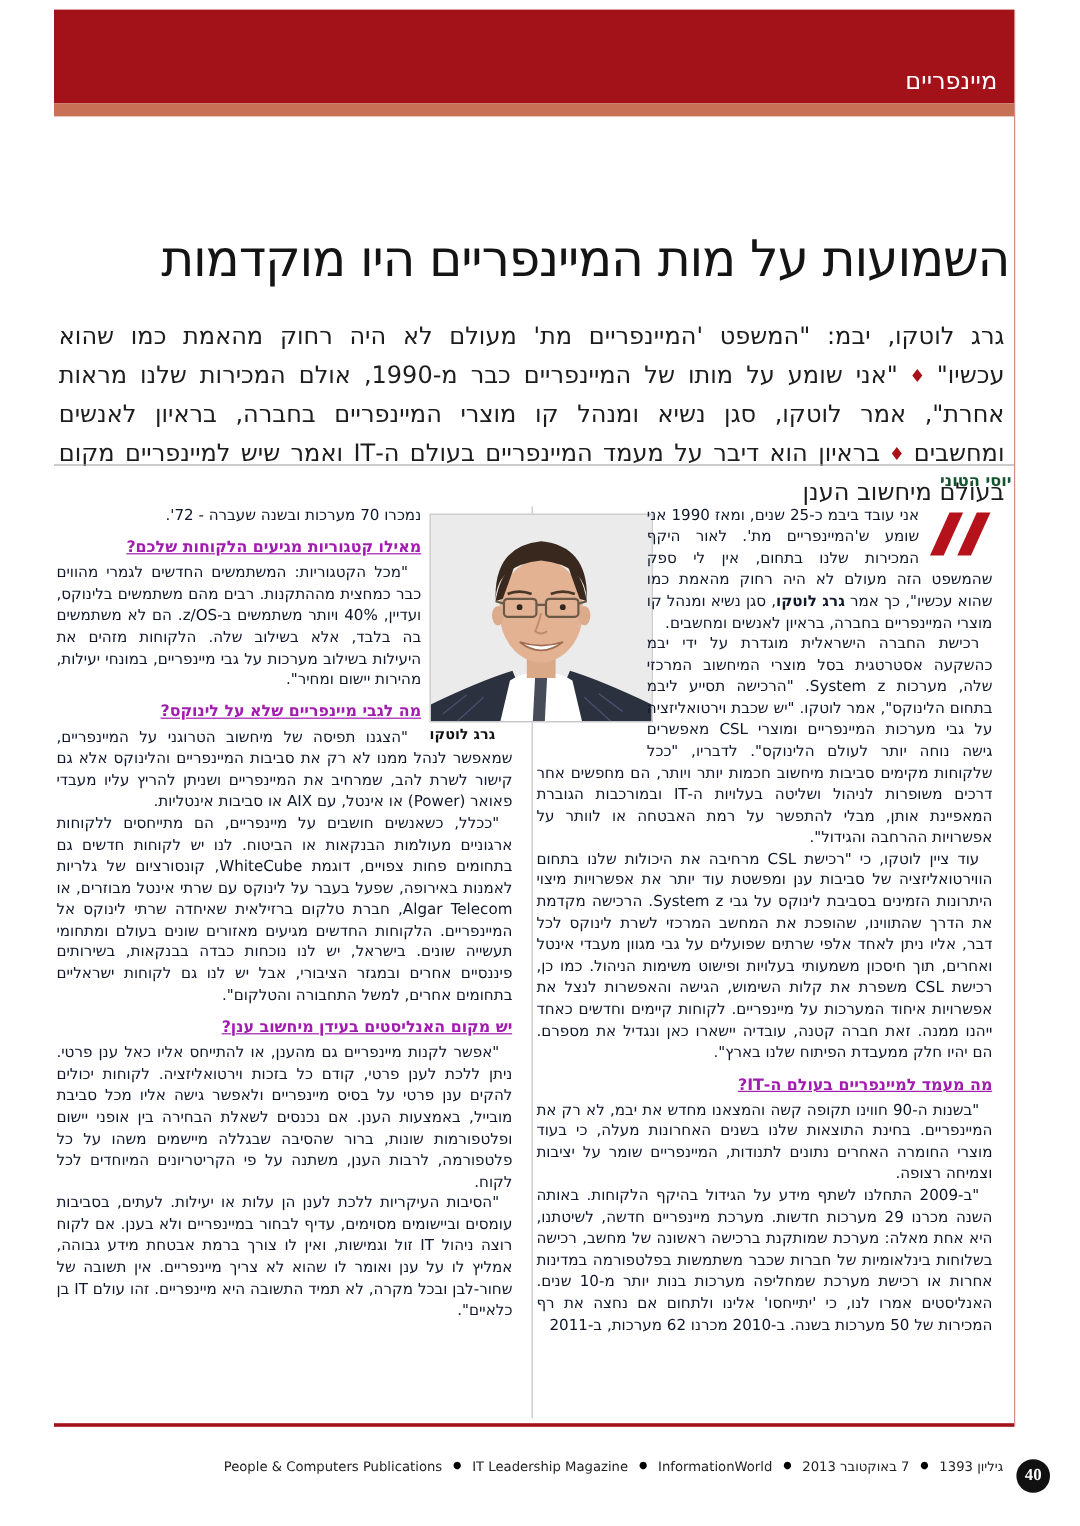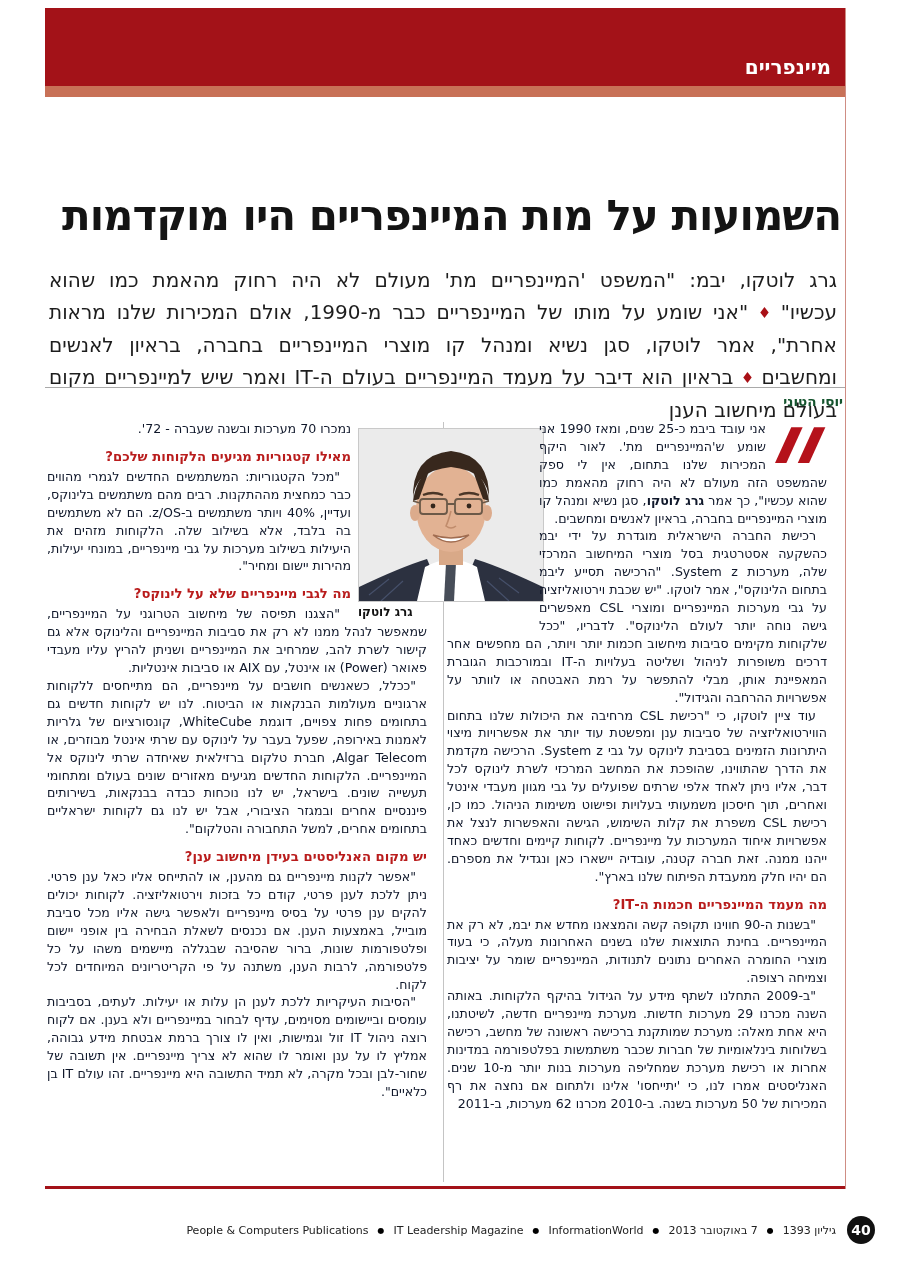--- a/index.html
+++ b/index.html
@@ -6,65 +6,65 @@
   body{font-family:"DejaVu Sans",sans-serif;}
   .page{position:relative;width:900px;height:1272px;background:#fff;overflow:hidden;}
 
   
   .v-rule{position:absolute;left:845px;top:8px;width:1px;height:1181px;background:#cf8d84;}
 
   
   .banner{position:absolute;left:45px;top:8px;width:800px;height:78px;background:#A31218;
           display:flex;align-items:flex-end;justify-content:flex-end;box-sizing:border-box;
           padding:0 14px 7px 0;}
-  .banner .kicker{color:#fff;font-size:20px;font-weight:bold;letter-spacing:0;margin-top:48px;}
+  .banner .kicker{color:#fff;font-size:20px;font-weight:normal;letter-spacing:0;margin-top:48px;}
   .stripe{position:absolute;left:45px;top:86px;width:800px;height:11px;background:#C87157;}
 
   
   .headline{position:absolute;left:45px;top:162px;width:796px;text-align:right;
-            font-size:42px;font-weight:bold;color:#141414;letter-spacing:-1px;
+            font-size:42px;font-weight:normal;color:#141414;letter-spacing:-1px;
             line-height:1.25;white-space:nowrap;direction:rtl;}
   .standfirst{position:absolute;left:49px;top:244px;width:788px;direction:rtl;
               text-align:justify;font-size:20px;line-height:32px;color:#1d1d1d;}
   .standfirst .diamond{color:#A91117;font-size:15px;padding:0 5px;vertical-align:1px;}
 
   .top-rule{position:absolute;left:45px;top:387px;width:800px;height:1px;background:#a9a9a9;}
   .byline{position:absolute;left:45px;top:393px;width:798px;text-align:right;direction:rtl;
           font-size:13.5px;font-weight:bold;color:#14532d;}
 
   
   .body-grid{position:absolute;left:47px;top:420px;width:792px;height:766px;direction:rtl;}
   .col{position:absolute;top:0;height:766px;overflow:hidden;text-align:justify;}
   .col-right{right:12px;width:380px;}
   .col-left{left:0;width:380px;}
   .col-divider{position:absolute;left:396px;top:2px;width:1px;height:760px;background:#c4c4c4;}
   .col p{margin:0;font-size:12.6px;line-height:17.9px;color:#0f172a;text-indent:11px;}
   .col p.noindent{text-indent:0;}
-  .col h3{margin:10px 0 3px;font-size:13.2px;line-height:17px;color:#b91c1c;text-indent:0;}
+  .col h3{margin:10px 0 3px;font-size:13.2px;line-height:17px;color:#a21caf;text-indent:0;text-decoration:underline;}
 
   
   .spacer-l{float:left;width:92px;height:200px;}
   .spacer-r{float:right;width:76px;height:200px;}
 
   
   .bigquote{float:right;width:52px;height:44px;margin:3px 0 4px 9px;}
 
   
   .photo-wrap{position:absolute;left:311px;top:8px;width:186px;direction:rtl;}
   .photo-frame{width:184px;height:172px;border:1px solid #c9c9c9;background:#ebebeb;}
   .caption{margin-top:3px;font-size:12px;font-weight:bold;color:#111;text-align:left;direction:rtl;}
 
   
   .bottom-rule{position:absolute;left:45px;top:1186px;width:800px;height:3px;background:#A31218;}
   .footer{position:absolute;left:45px;top:1216px;width:830px;display:flex;flex-direction:row;
-          justify-content:flex-end;align-items:center;gap:9px;font-size:11px;color:#222;}
+          justify-content:flex-end;gap:9px;font-size:11px;color:#222;}
   .footer .dot{font-size:8px;color:#000;}
   .page-circle{width:28px;height:28px;border-radius:50%;background:#111;color:#fff;
                display:flex;align-items:center;justify-content:center;
-               font-size:14px;font-weight:bold;margin-left:2px;}
+               font-size:14px;font-weight:bold;margin-left:2px;font-family:Liberation Serif, serif;}
 </style>
 </head>
 <body>
 
 <div class="page">
 
   <div class="v-rule"></div>
 
   <div class="banner">
     <span class="kicker">מיינפריים</span>
@@ -122,21 +122,21 @@
     </div>
 
     <div class="col col-right">
       <div class="spacer-l"></div>
       <p class="noindent"><span class="bigquote"><svg width="52" height="44" viewBox="0 0 64 44" xmlns="http://www.w3.org/2000/svg">
               <path d="M20,0 L34,0 L14,44 L0,44 Z" fill="#B5121B"></path>
               <path d="M48,0 L62,0 L42,44 L28,44 Z" fill="#B5121B"></path>
             </svg></span><span>אני עובד ביבמ כ-25 שנים, ומאז 1990 אני שומע ש'המיינפריים מת'. לאור היקף המכירות שלנו בתחום, אין לי ספק שהמשפט הזה מעולם לא היה רחוק מהאמת כמו שהוא עכשיו", כך אמר </span><b>גרג לוטקו</b><span>, סגן נשיא ומנהל קו מוצרי המיינפריים בחברה, בראיון לאנשים ומחשבים.</span></p>
       <p>רכישת החברה הישראלית מוגדרת על ידי יבמ כהשקעה אסטרטגית בסל מוצרי המיחשוב המרכזי שלה, מערכות System z. "הרכישה תסייע ליבמ בתחום הלינוקס", אמר לוטקו. "יש שכבת וירטואליזציה על גבי מערכות המיינפריים ומוצרי CSL מאפשרים גישה נוחה יותר לעולם הלינוקס". לדבריו, "ככל שלקוחות מקימים סביבות מיחשוב חכמות יותר ויותר, הם מחפשים אחר דרכים משופרות לניהול ושליטה בעלויות ה-IT ובמורכבות הגוברת המאפיינת אותן, מבלי להתפשר על רמת האבטחה או לוותר על אפשרויות ההרחבה והגידול".</p>
       <p>עוד ציין לוטקו, כי "רכישת CSL מרחיבה את היכולות שלנו בתחום הווירטואליזציה של סביבות ענן ומפשטת עוד יותר את אפשרויות מיצוי היתרונות הזמינים בסביבת לינוקס על גבי System z. הרכישה מקדמת את הדרך שהתווינו, שהופכת את המחשב המרכזי לשרת לינוקס לכל דבר, אליו ניתן לאחד אלפי שרתים שפועלים על גבי מגוון מעבדי אינטל ואחרים, תוך חיסכון משמעותי בעלויות ופישוט משימות הניהול. כמו כן, רכישת CSL משפרת את קלות השימוש, הגישה והאפשרות לנצל את אפשרויות איחוד המערכות על מיינפריים. לקוחות קיימים וחדשים כאחד ייהנו ממנה. זאת חברה קטנה, עובדיה יישארו כאן ונגדיל את מספרם. הם יהיו חלק ממעבדת הפיתוח שלנו בארץ".</p>
-      <h3>מה מעמד המיינפריים חכמות ה-IT?</h3>
+      <h3>מה מעמד למיינפריים בעולם ה-IT?</h3>
       <p>"בשנות ה-90 חווינו תקופה קשה והמצאנו מחדש את יבמ, לא רק את המיינפריים. בחינת התוצאות שלנו בשנים האחרונות מעלה, כי בעוד מוצרי החומרה האחרים נתונים לתנודות, המיינפריים שומר על יציבות וצמיחה רצופה.</p>
       <p>"ב-2009 התחלנו לשתף מידע על הגידול בהיקף הלקוחות. באותה השנה מכרנו 29 מערכות חדשות. מערכת מיינפריים חדשה, לשיטתנו, היא אחת מאלה: מערכת שמותקנת ברכישה ראשונה של מחשב, רכישה בשלוחות בינלאומיות של חברות שכבר משתמשות בפלטפורמה במדינות אחרות או רכישת מערכת שמחליפה מערכות בנות יותר מ-10 שנים. האנליסטים אמרו לנו, כי 'יתייחסו' אלינו ולתחום אם נחצה את רף המכירות של 50 מערכות בשנה. ב-2010 מכרנו 62 מערכות, ב-2011</p>
     </div>
 
     <div class="col col-left">
       <div class="spacer-r"></div>
       <p class="noindent">נמכרו 70 מערכות ובשנה שעברה - 72'.</p>
       <h3>מאילו קטגוריות מגיעים הלקוחות שלכם?</h3>
       <p>"מכל הקטגוריות: המשתמשים החדשים לגמרי מהווים כבר כמחצית מההתקנות. רבים מהם משתמשים בלינוקס, ועדיין, 40% ויותר משתמשים ב-z/OS. הם לא משתמשים בה בלבד, אלא בשילוב שלה. הלקוחות מזהים את היעילות בשילוב מערכות על גבי מיינפריים, במונחי יעילות, מהירות יישום ומחיר".</p>
       <h3>מה לגבי מיינפריים שלא על לינוקס?</h3>

